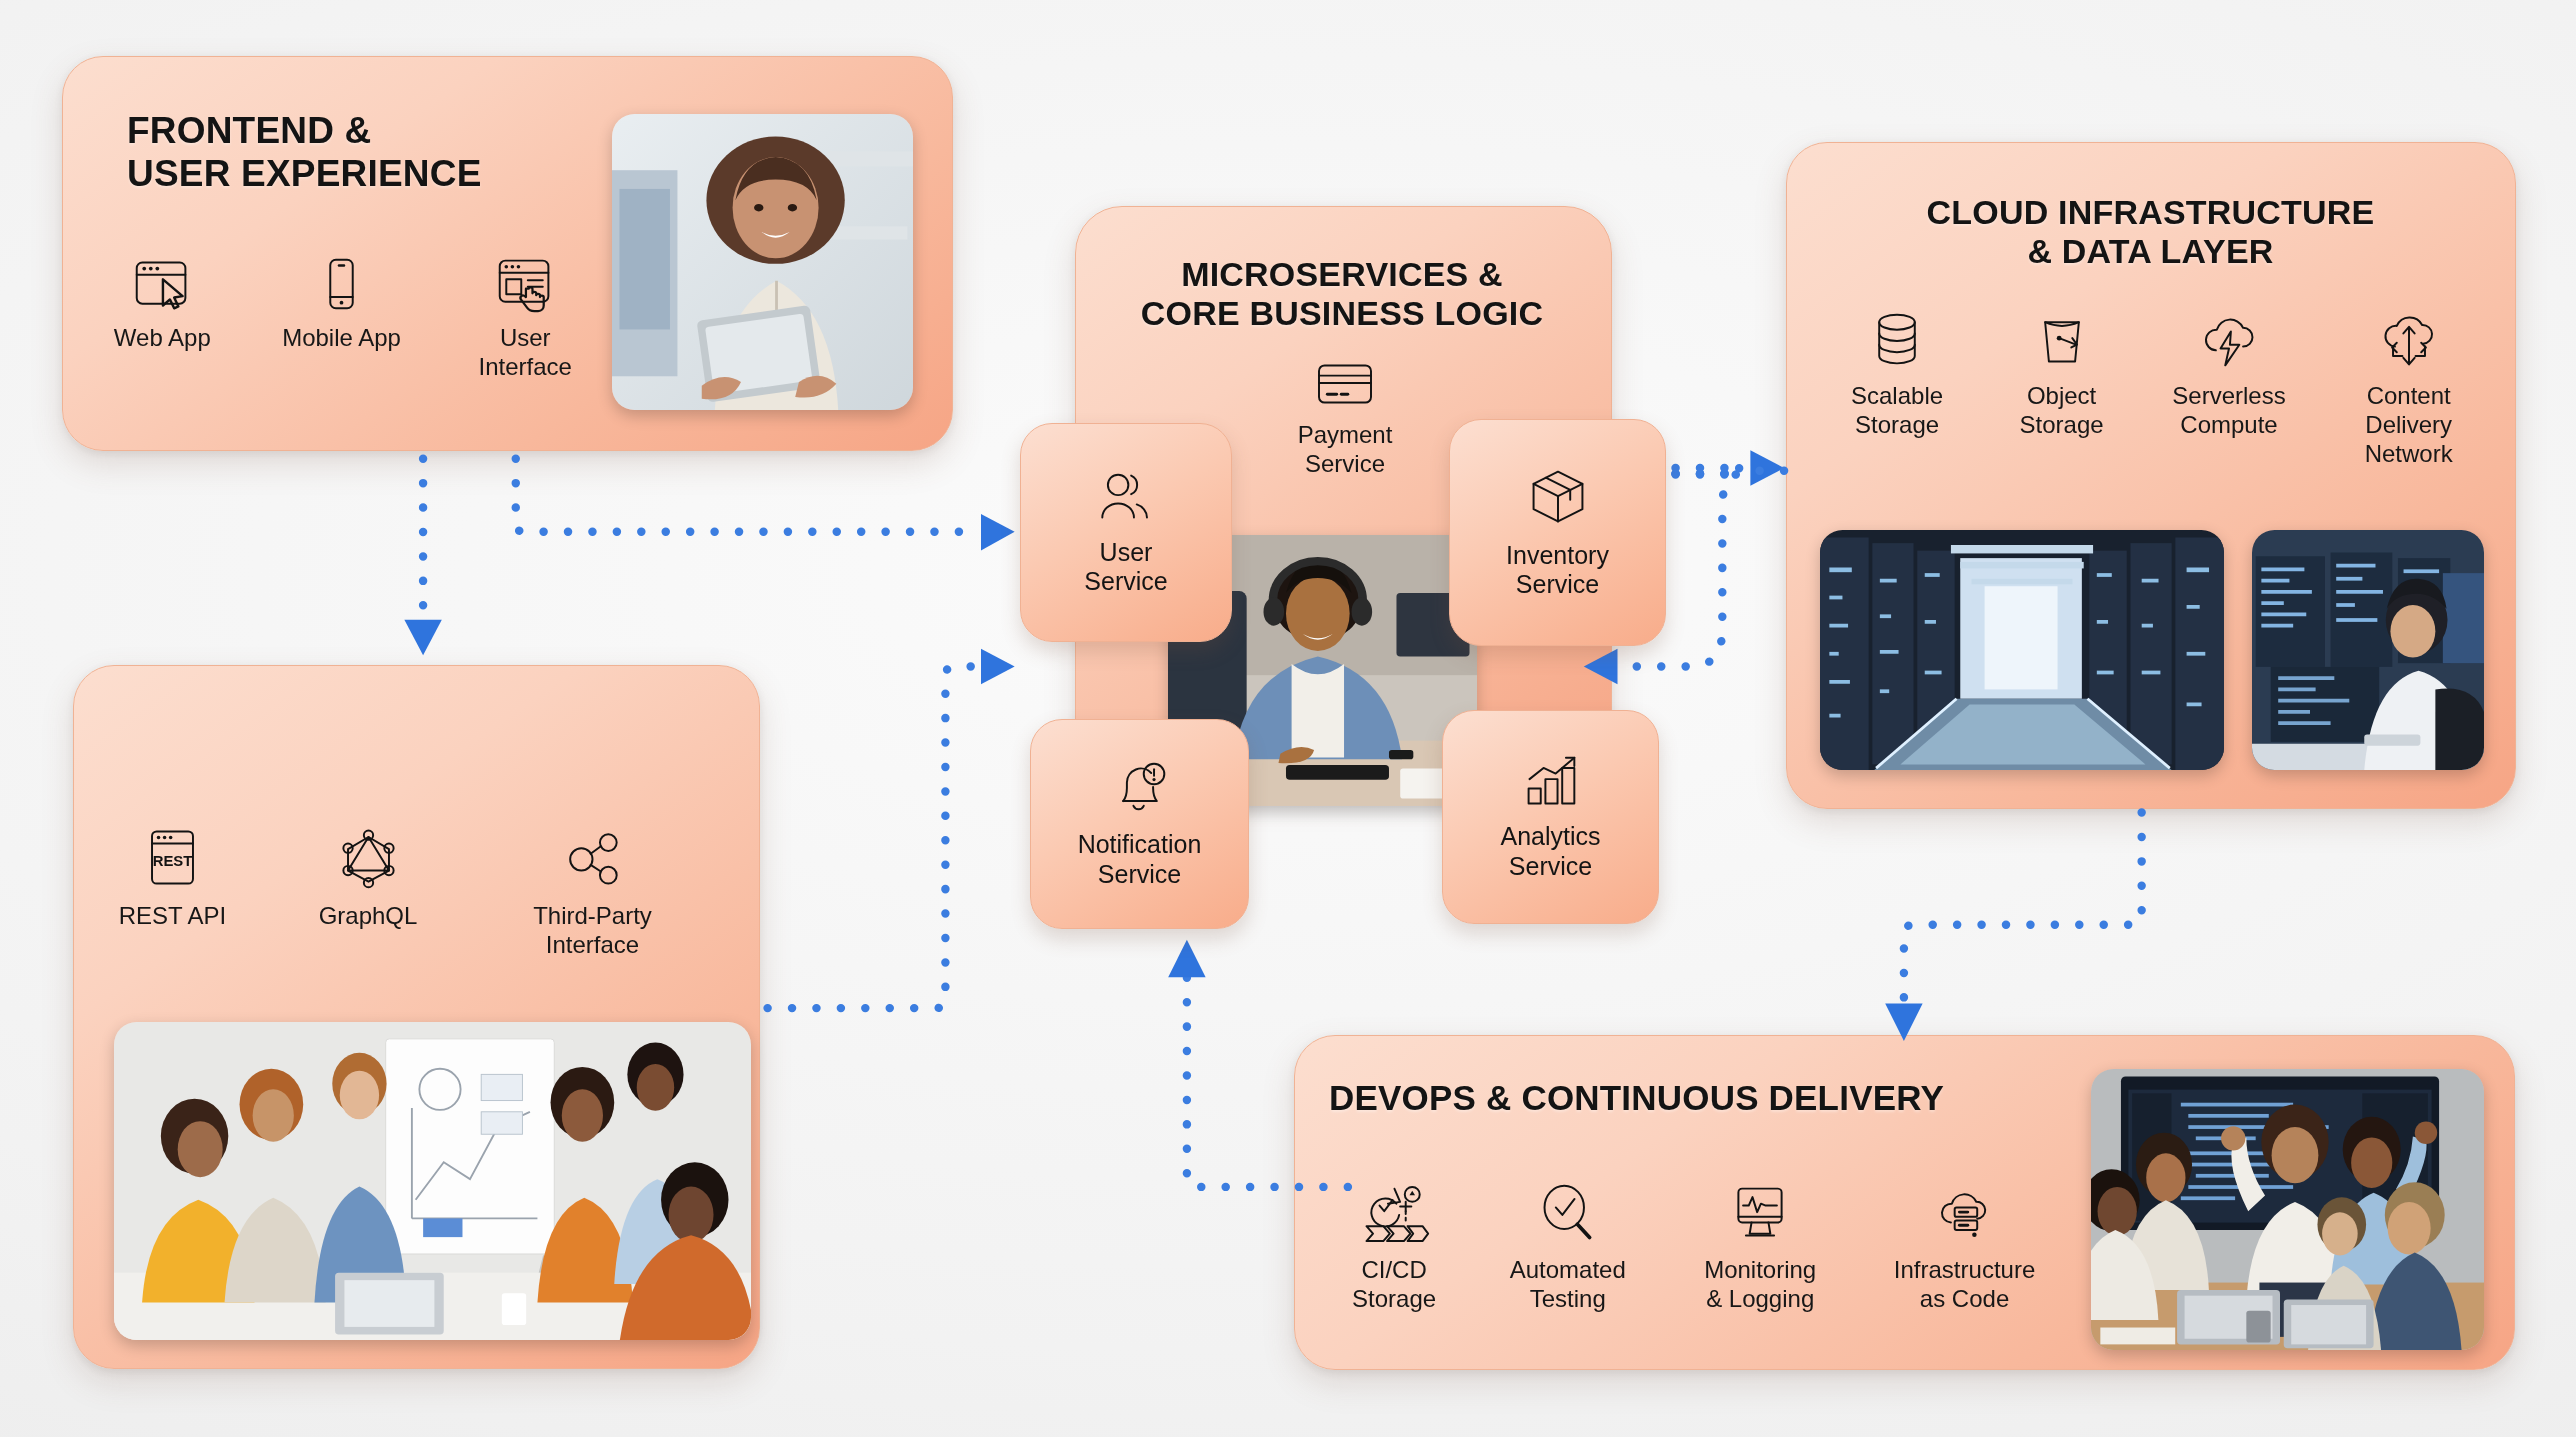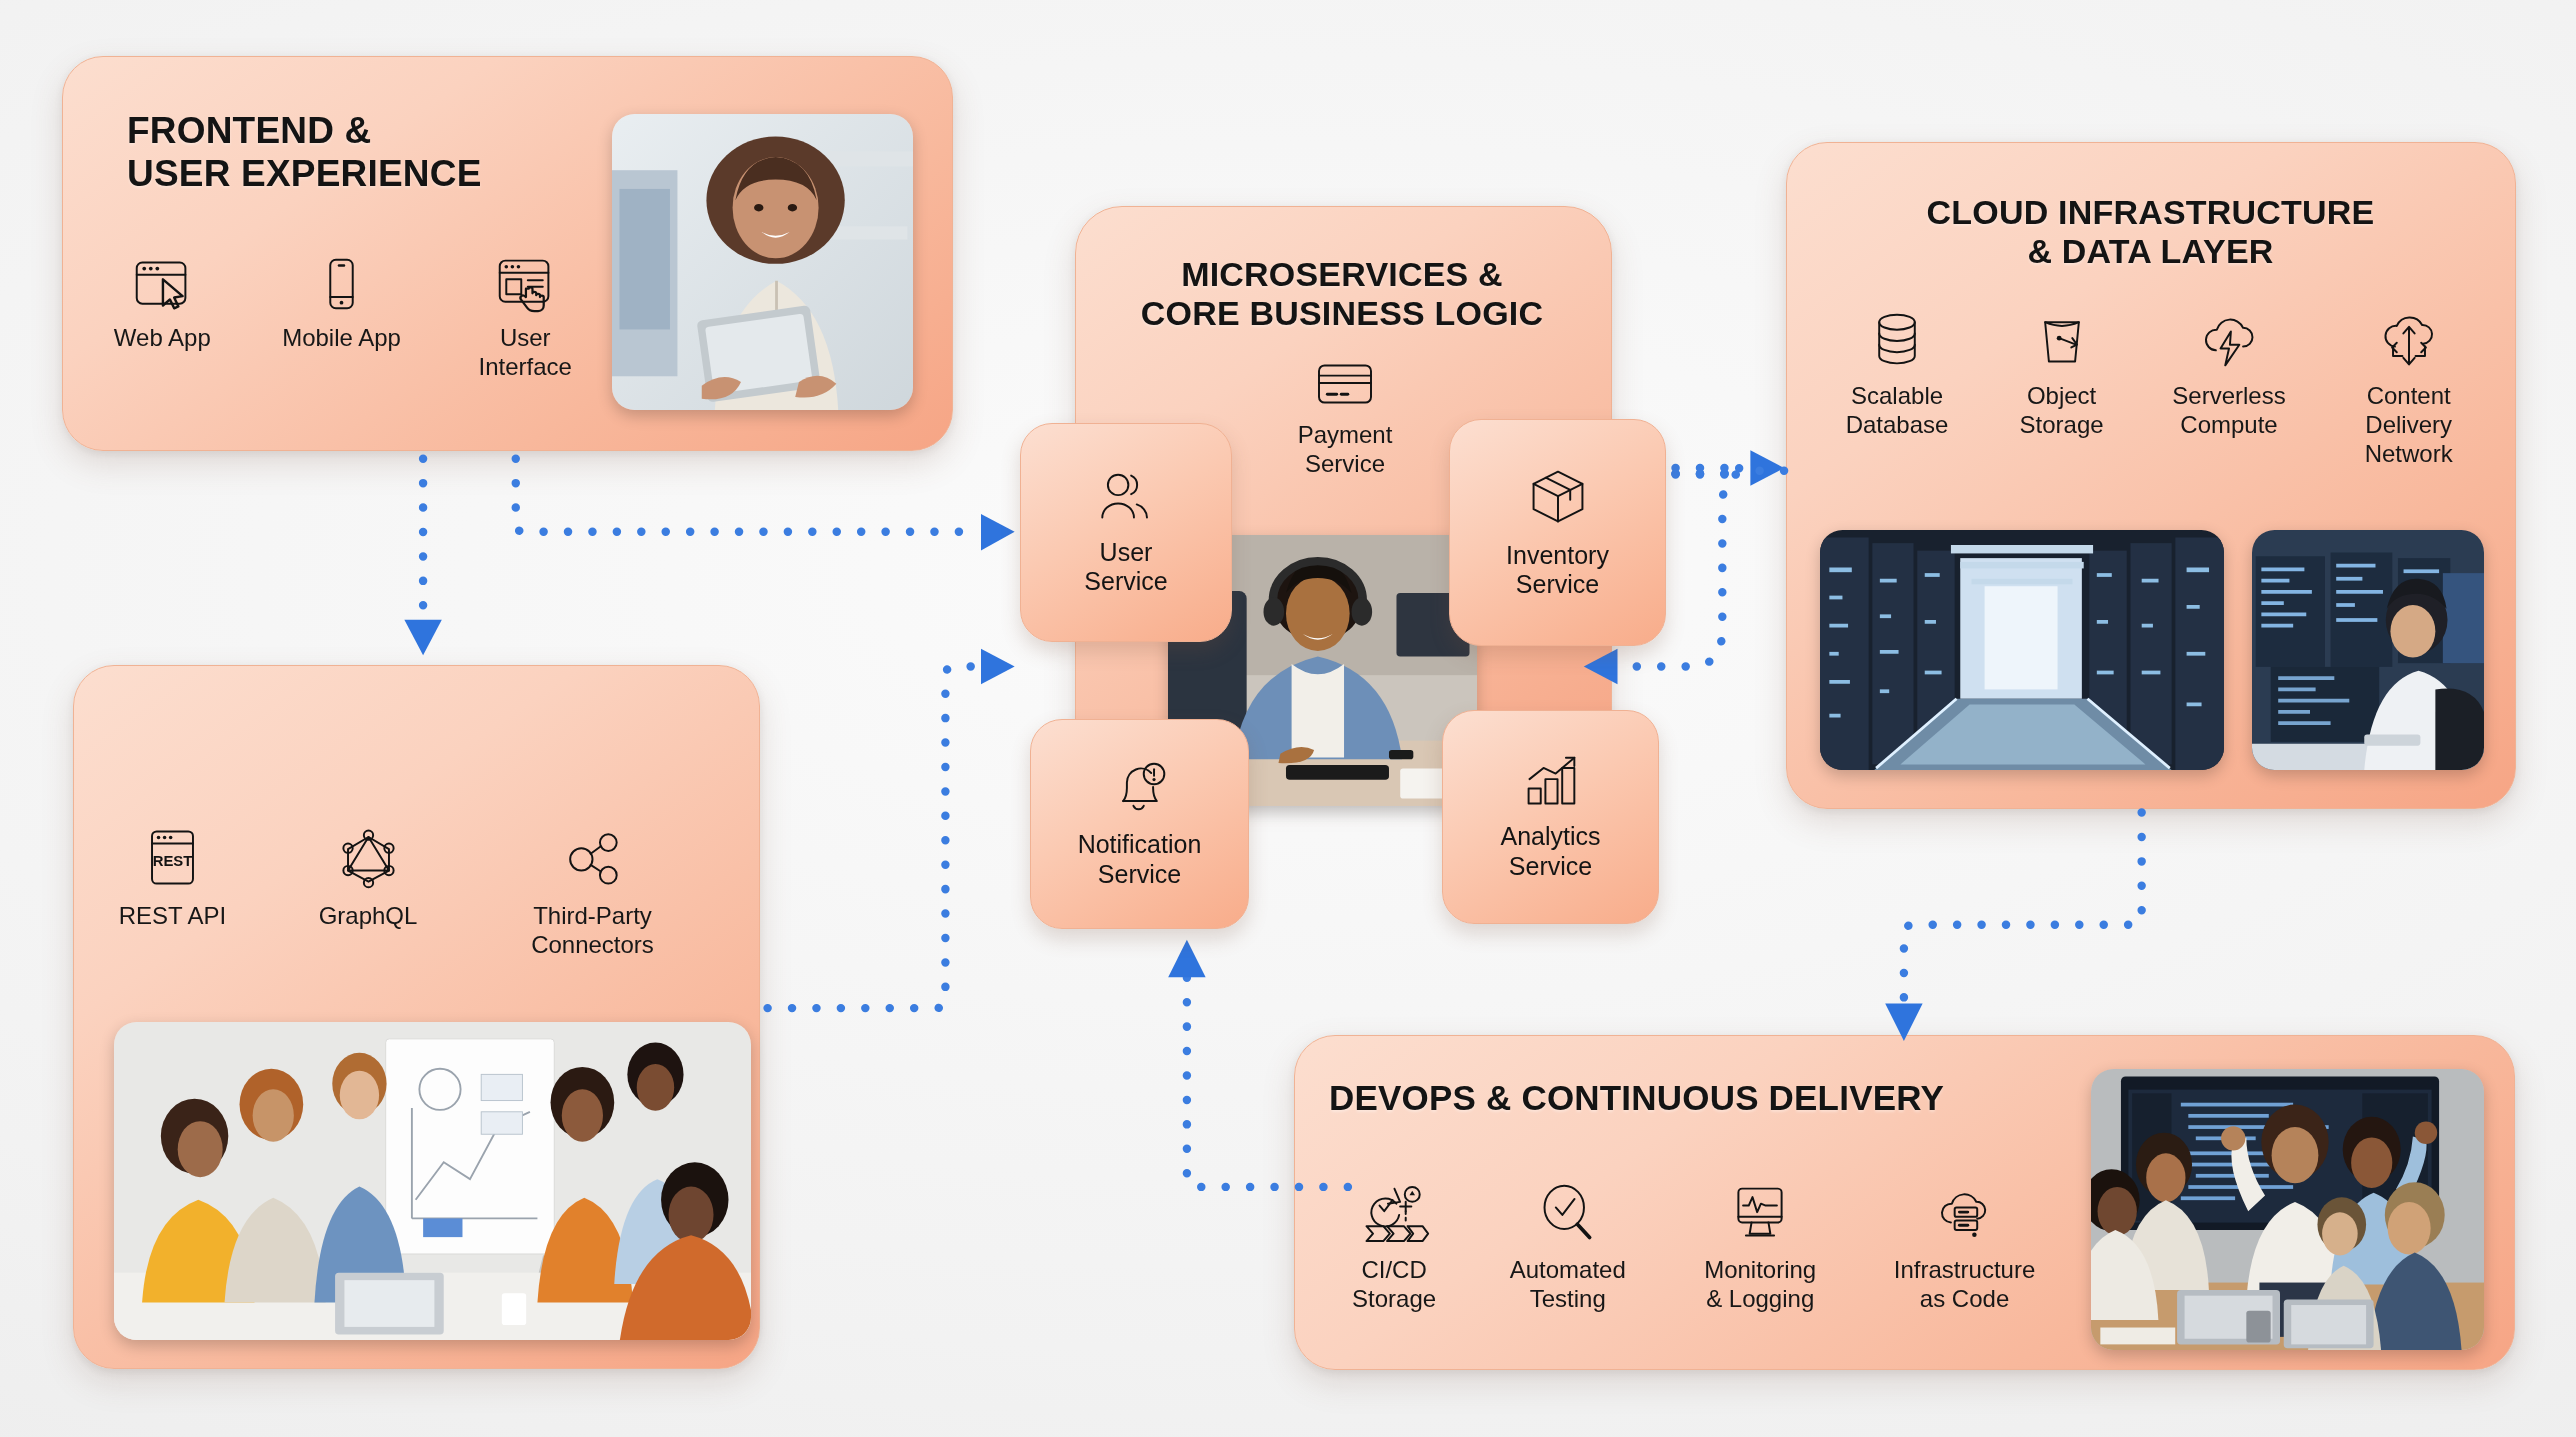--- a/index.html
+++ b/index.html
@@ -186,21 +186,21 @@
       <span class="glyph">
         <svg width="67" height="67" viewBox="0 0 72 72">
           <circle class="st" cx="24" cy="38" r="12"></circle>
           <circle class="st" cx="53" cy="20" r="9"></circle>
           <circle class="st" cx="53" cy="55" r="9"></circle>
           <line class="st" x1="34" y1="32" x2="45" y2="24"></line>
           <line class="st" x1="34" y1="44" x2="45" y2="51"></line>
         </svg>
       </span>
       <span class="lbl">Third-Party
-Connectors</span>
+Interface</span>
     </div>
   </div>
 
   <div class="photo" style="left:114px;top:1022px;width:637px;height:318px;">
     <svg viewBox="0 0 680 340" preserveAspectRatio="none">
       <rect width="680" height="340" fill="#e8e8e6"></rect>
       <rect x="290" y="18" width="180" height="230" rx="4" fill="#fdfdfd" stroke="#d9d9d7"></rect>
       <g stroke="#9aa3ad" stroke-width="2" fill="none">
         <path d="M318 210 L318 92"></path>
           <path d="M318 210 L452 210"></path>
@@ -354,21 +354,21 @@
     <div class="icon-item" style="width:159px;">
       <span class="glyph">
         <svg width="58" height="62" viewBox="0 0 62 66">
           <ellipse class="st" cx="31" cy="14" rx="19" ry="8"></ellipse>
           <path class="st" d="M12 14 v12 a19 8 0 0 0 38 0 v-12"></path>
           <path class="st" d="M12 26 v12 a19 8 0 0 0 38 0 v-12"></path>
           <path class="st" d="M12 38 v12 a19 8 0 0 0 38 0 v-12"></path>
         </svg>
       </span>
       <span class="lbl">Scalable
-Database</span>
+Storage</span>
     </div>
     <div class="icon-item" style="width:142px;align-items:center;">
       <span class="glyph">
         <svg width="58" height="62" viewBox="0 0 62 66">
           <path class="st" d="M13 14 h36 l-4 42 h-28 Z"></path>
           <path class="st" d="M13 14 q18 8 36 0"></path>
           <circle class="stf" cx="28" cy="31" r="2.6"></circle>
           <line class="st" x1="28" y1="31" x2="46" y2="38"></line>
           <polyline class="st" points="42,31 47,38 41,41"></polyline>
         </svg>

